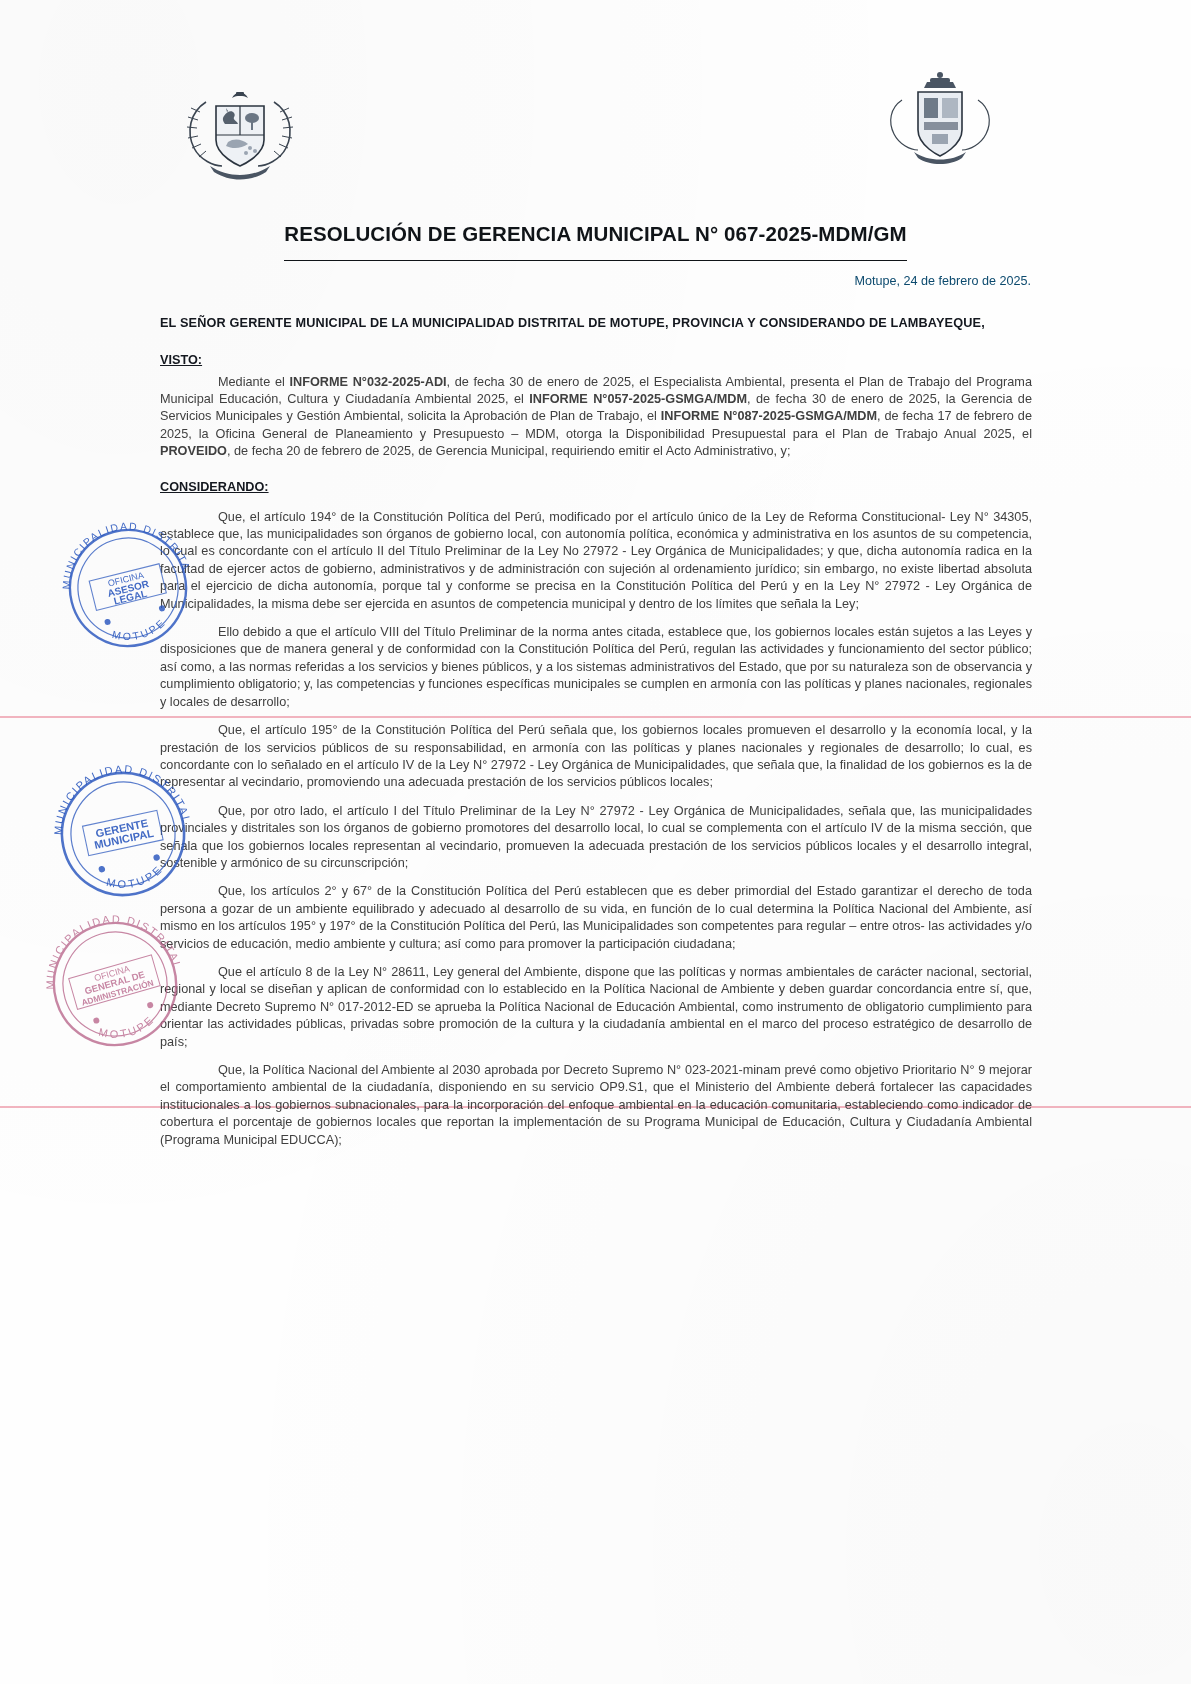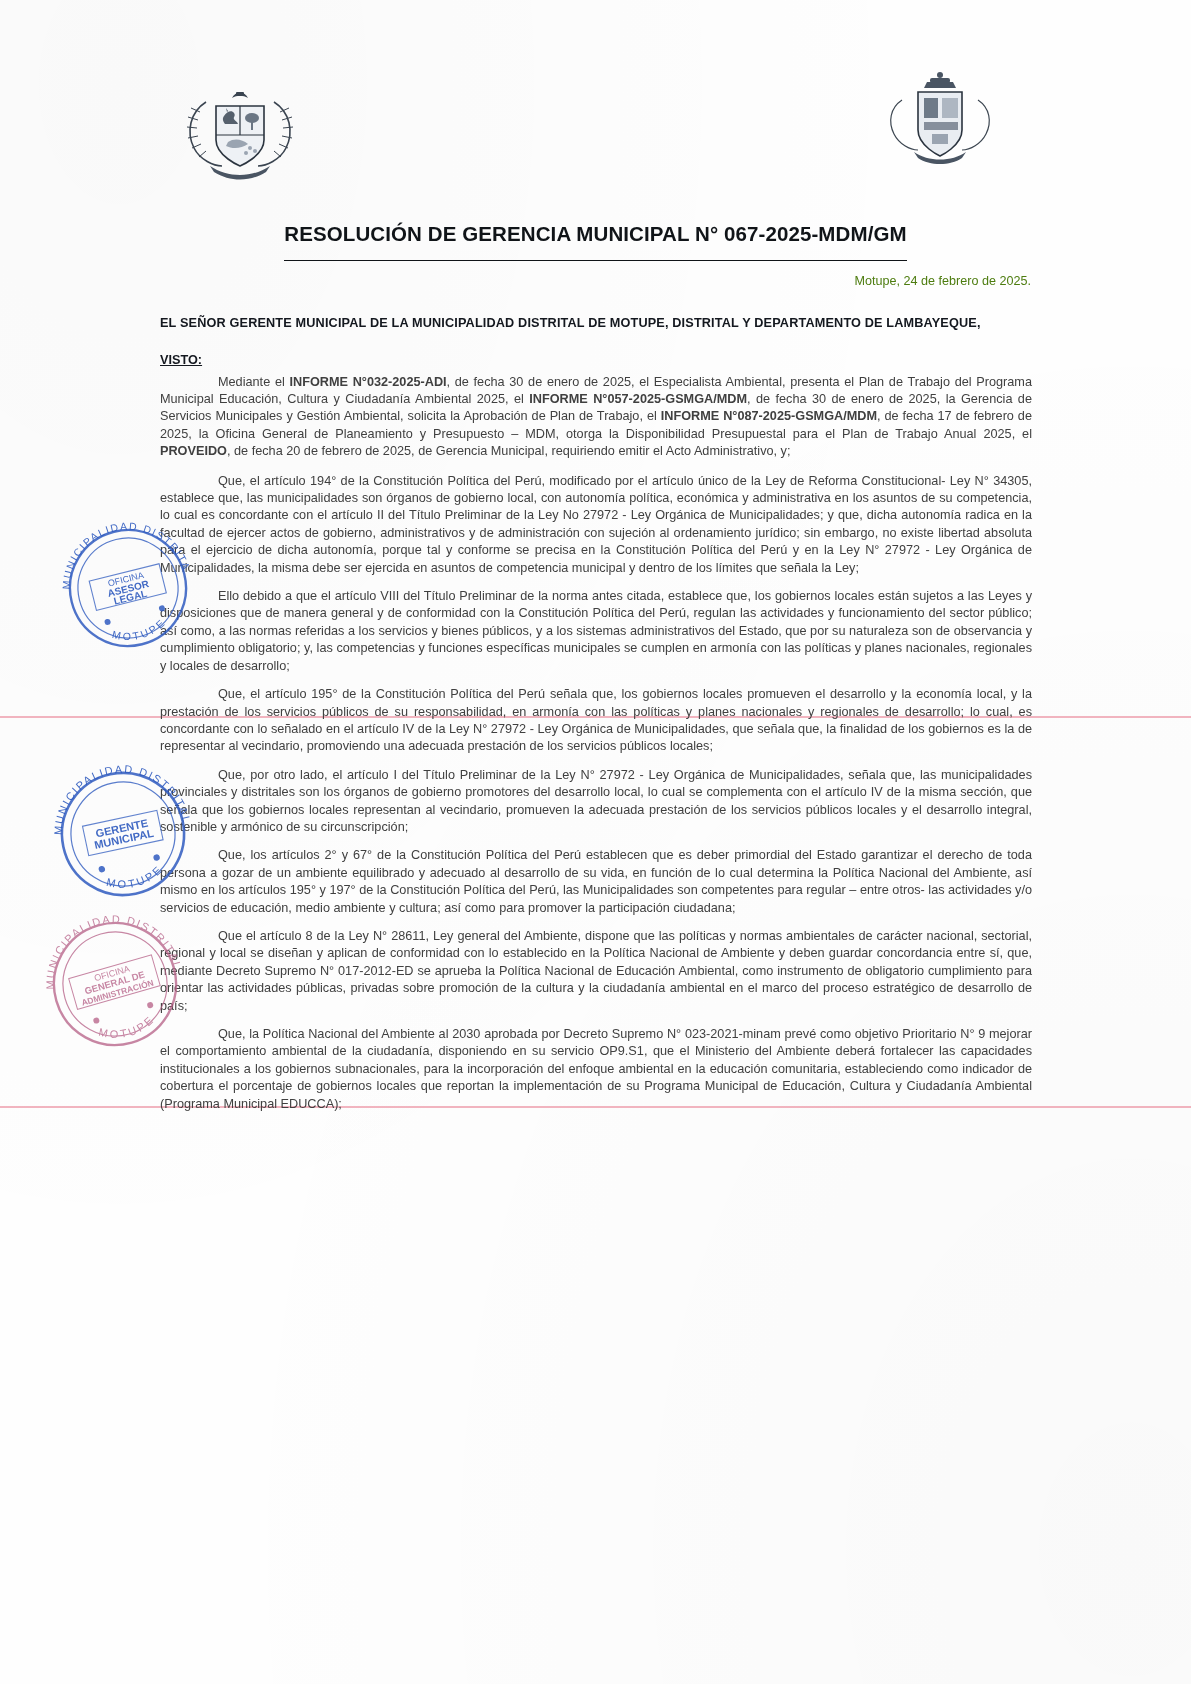--- a/index.html
+++ b/index.html
@@ -66,21 +66,21 @@
   #doc-title span {
     border-bottom: 1.6px solid #101418;
     padding-bottom: 15px;
   }
 
   #doc-place-date {
     position: absolute;
     right: 160px;
     top: 274px;
     font-size: 12.6px;
-    color: #4d7c0f;
+    color: #0c4a6e;
   }
 
   .content {
     position: absolute;
     left: 160px;
     width: 872px;
     top: 315px;
   }
 
   p.body {
@@ -207,29 +207,32 @@
   </div>
 
   <div id="doc-title">
     <span>RESOLUCIÓN DE GERENCIA MUNICIPAL N° 067-2025-MDM/GM</span>
   </div>
 
   <div id="doc-place-date">Motupe, 24 de febrero de 2025.</div>
 
   <div class="content">
 
-    <p class="lead">EL SEÑOR GERENTE MUNICIPAL DE LA MUNICIPALIDAD DISTRITAL DE MOTUPE, DISTRITAL Y DEPARTAMENTO DE LAMBAYEQUE,</p>
+    <p class="lead">EL SEÑOR GERENTE MUNICIPAL DE LA MUNICIPALIDAD DISTRITAL DE MOTUPE, PROVINCIA Y CONSIDERANDO DE LAMBAYEQUE,</p>
 
     <div class="sec-wrap visto">
       <div class="sec-head">VISTO:</div>
       <p class="body indent">
         Mediante el <b class="strong">INFORME N°032-2025-ADI</b>, de fecha 30 de enero de 2025, el Especialista Ambiental, presenta el Plan de Trabajo del Programa Municipal Educación, Cultura y Ciudadanía Ambiental 2025, el <b class="strong">INFORME N°057-2025-GSMGA/MDM</b>, de fecha 30 de enero de 2025, la Gerencia de Servicios Municipales y Gestión Ambiental, solicita la Aprobación de Plan de Trabajo, el <b class="strong">INFORME N°087-2025-GSMGA/MDM</b>, de fecha 17 de febrero de 2025, la Oficina General de Planeamiento y Presupuesto – MDM, otorga la Disponibilidad Presupuestal para el Plan de Trabajo Anual 2025, el <b class="strong">PROVEIDO</b>, de fecha 20 de febrero de 2025, de Gerencia Municipal, requiriendo emitir el Acto Administrativo, y;
       </p>
     </div>
 
+    <div class="sec-wrap considerando">
+      <div class="sec-head">CONSIDERANDO:</div>
+    </div>
 
     <p class="body indent">Que, el artículo 194° de la Constitución Política del Perú, modificado por el artículo único de la Ley de Reforma Constitucional- Ley N° 34305, establece que, las municipalidades son órganos de gobierno local, con autonomía política, económica y administrativa en los asuntos de su competencia, lo cual es concordante con el artículo II del Título Preliminar de la Ley No 27972 - Ley Orgánica de Municipalidades; y que, dicha autonomía radica en la facultad de ejercer actos de gobierno, administrativos y de administración con sujeción al ordenamiento jurídico; sin embargo, no existe libertad absoluta para el ejercicio de dicha autonomía, porque tal y conforme se precisa en la Constitución Política del Perú y en la Ley N° 27972 - Ley Orgánica de Municipalidades, la misma debe ser ejercida en asuntos de competencia municipal y dentro de los límites que señala la Ley;</p>
     <p class="body indent">Ello debido a que el artículo VIII del Título Preliminar de la norma antes citada, establece que, los gobiernos locales están sujetos a las Leyes y disposiciones que de manera general y de conformidad con la Constitución Política del Perú, regulan las actividades y funcionamiento del sector público; así como, a las normas referidas a los servicios y bienes públicos, y a los sistemas administrativos del Estado, que por su naturaleza son de observancia y cumplimiento obligatorio; y, las competencias y funciones específicas municipales se cumplen en armonía con las políticas y planes nacionales, regionales y locales de desarrollo;</p>
     <p class="body indent">Que, el artículo 195° de la Constitución Política del Perú señala que, los gobiernos locales promueven el desarrollo y la economía local, y la prestación de los servicios públicos de su responsabilidad, en armonía con las políticas y planes nacionales y regionales de desarrollo; lo cual, es concordante con lo señalado en el artículo IV de la Ley N° 27972 - Ley Orgánica de Municipalidades, que señala que, la finalidad de los gobiernos es la de representar al vecindario, promoviendo una adecuada prestación de los servicios públicos locales;</p>
     <p class="body indent">Que, por otro lado, el artículo I del Título Preliminar de la Ley N° 27972 - Ley Orgánica de Municipalidades, señala que, las municipalidades provinciales y distritales son los órganos de gobierno promotores del desarrollo local, lo cual se complementa con el artículo IV de la misma sección, que señala que los gobiernos locales representan al vecindario, promueven la adecuada prestación de los servicios públicos locales y el desarrollo integral, sostenible y armónico de su circunscripción;</p>
     <p class="body indent">Que, los artículos 2° y 67° de la Constitución Política del Perú establecen que es deber primordial del Estado garantizar el derecho de toda persona a gozar de un ambiente equilibrado y adecuado al desarrollo de su vida, en función de lo cual determina la Política Nacional del Ambiente, así mismo en los artículos 195° y 197° de la Constitución Política del Perú, las Municipalidades son competentes para regular – entre otros- las actividades y/o servicios de educación, medio ambiente y cultura; así como para promover la participación ciudadana;</p>
     <p class="body indent">Que el artículo 8 de la Ley N° 28611, Ley general del Ambiente, dispone que las políticas y normas ambientales de carácter nacional, sectorial, regional y local se diseñan y aplican de conformidad con lo establecido en la Política Nacional de Ambiente y deben guardar concordancia entre sí, que, mediante Decreto Supremo N° 017-2012-ED se aprueba la Política Nacional de Educación Ambiental, como instrumento de obligatorio cumplimiento para orientar las actividades públicas, privadas sobre promoción de la cultura y la ciudadanía ambiental en el marco del proceso estratégico de desarrollo de país;</p>
     <p class="body indent">Que, la Política Nacional del Ambiente al 2030 aprobada por Decreto Supremo N° 023-2021-minam prevé como objetivo Prioritario N° 9 mejorar el comportamiento ambiental de la ciudadanía, disponiendo en su servicio OP9.S1, que el Ministerio del Ambiente deberá fortalecer las capacidades institucionales a los gobiernos subnacionales, para la incorporación del enfoque ambiental en la educación comunitaria, estableciendo como indicador de cobertura el porcentaje de gobiernos locales que reportan la implementación de su Programa Municipal de Educación, Cultura y Ciudadanía Ambiental (Programa Municipal EDUCCA);</p>
   </div>
 

